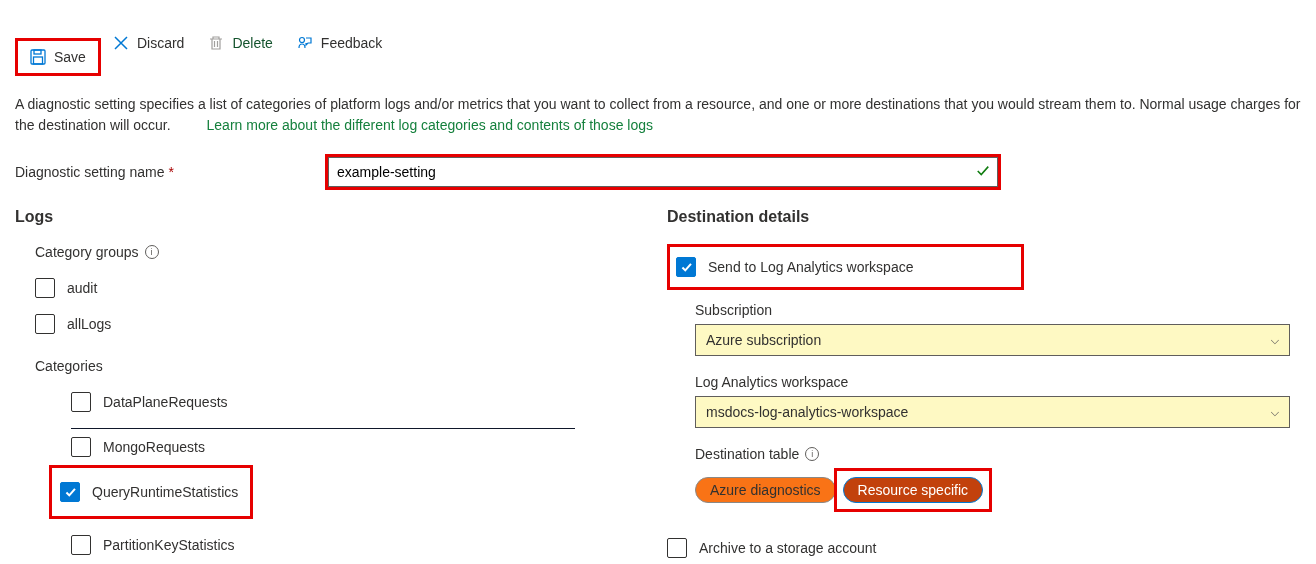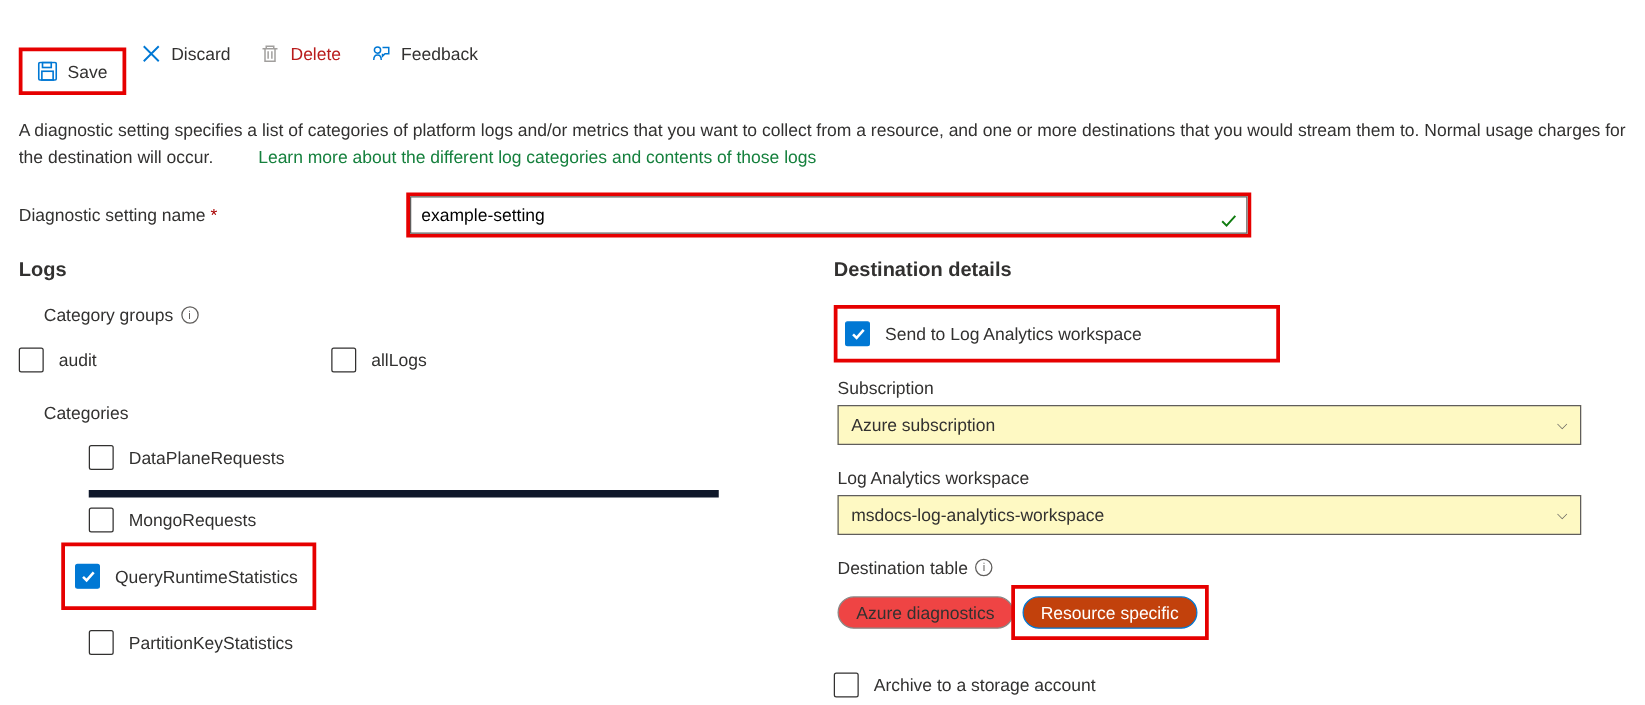--- a/index.html
+++ b/index.html
@@ -20,36 +20,36 @@
   display: flex;
   align-items: center;
   gap: 8px;
   padding: 8px 12px;
   cursor: pointer;
   border: none;
   background: transparent;
   font-size: 14px;
   color: #323130;
 }
-.toolbar-button.disabled { color: #b91c1c; cursor: default; }
+.toolbar-button.disabled { color: #14532d; cursor: default; }
 .toolbar-button svg { width: 16px; height: 16px; }
 .save-btn { border: 3px solid #e60000; margin-top: 28px; }
 .description {
   margin-bottom: 18px;
   line-height: 1.5;
   color: #323130;
 }
 .description a { color: #15803d; text-decoration: none; margin-left: 32px; }
 .row { display: flex; align-items: center; margin-bottom: 18px; }
 .label-col { width: 310px; color: #323130; }
 .req { color: #a80000; margin-left: 4px; }
 .input-wrap {
   border: 3px solid #e60000;
   display: inline-flex;
-  align-items: flex-end;
+  align-items: center;
   position: relative;
 }
 .text-input {
   width: 670px;
   height: 30px;
   border: 1px solid #605e5c;
   padding: 0 30px 0 8px;
   font-size: 14px;
   outline: none;
 }
@@ -81,59 +81,61 @@
   font-size: 9px;
   color: #605e5c;
 }
 .checkbox-row {
   display: flex;
   align-items: center;
   gap: 12px;
   padding: 8px 0;
 }
 .checkbox-row.indented { margin-left: 36px; }
-.checkbox-row.divider { border-bottom: 6px solid #0f172a; padding-bottom: 16px; }
+.checkbox-row.divider { border-bottom: 1px solid #0f172a; padding-bottom: 16px; }
 .checkbox {
   width: 20px;
   height: 20px;
   border: 1px solid #323130;
   border-radius: 2px;
   display: flex;
   align-items: center;
   justify-content: center;
   cursor: pointer;
   flex-shrink: 0;
 }
 .checkbox.checked {
   background: #0078d4;
   border-color: #0078d4;
 }
 .checkbox.checked svg { width: 13px; height: 13px; stroke: #fff; }
 .checkbox-groups {
   display: flex;
+  margin-left: 20px;
   margin-bottom: 16px;
+  flex-direction: column;
 }
 .checkbox-groups .checkbox-row { width: 250px; }
 .category-list { margin-left: 20px; }
 .highlight-box {
   border: 3px solid #e60000;
   padding: 6px 6px 6px 2px;
   margin-left: 34px;
   margin-bottom: 8px;
   display: inline-flex;
 }
 .highlight-box .checkbox-row { padding: 8px 6px; margin-left: 0; }
 .dest-box {
   border: 3px solid #e60000;
   display: inline-flex;
   padding: 10px 108px 10px 6px;
   margin-bottom: 12px;
 }
 .dest-box .checkbox-row { padding: 0; }
-.dest-section { margin-left: 3px; margin-bottom: 18px; }
+.dest-section { margin-left: 28px; margin-bottom: 18px; }
 .dest-label { font-size: 14px; margin-bottom: 6px; display: flex; align-items: center; gap: 6px; }
 .dropdown {
   display: flex;
   align-items: center;
   justify-content: space-between;
   border: 1px solid #605e5c;
   height: 32px;
   padding: 0 10px;
   background: #fef9c3;
   cursor: pointer;
@@ -144,21 +146,21 @@
   display: flex;
   align-items: center;
   gap: 0;
 }
 .toggle-pill {
   border: 1px solid #8a8886;
   border-radius: 16px;
   padding: 4px 14px;
   font-size: 14px;
   cursor: pointer;
-  background: #ef4444;
+  background: #f97316;
   color: #323130;
 }
 .toggle-pill.selected {
   background: #c2410c;
   border-color: #0078d4;
   color: #fff;
 }
 .toggle-highlight {
   border: 3px solid #e60000;
   padding: 6px;

